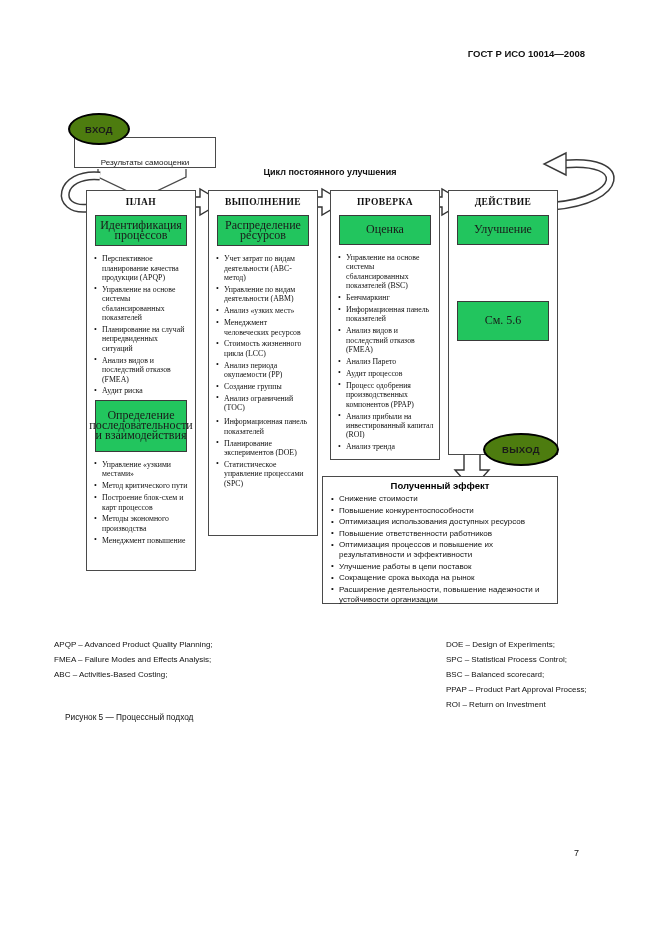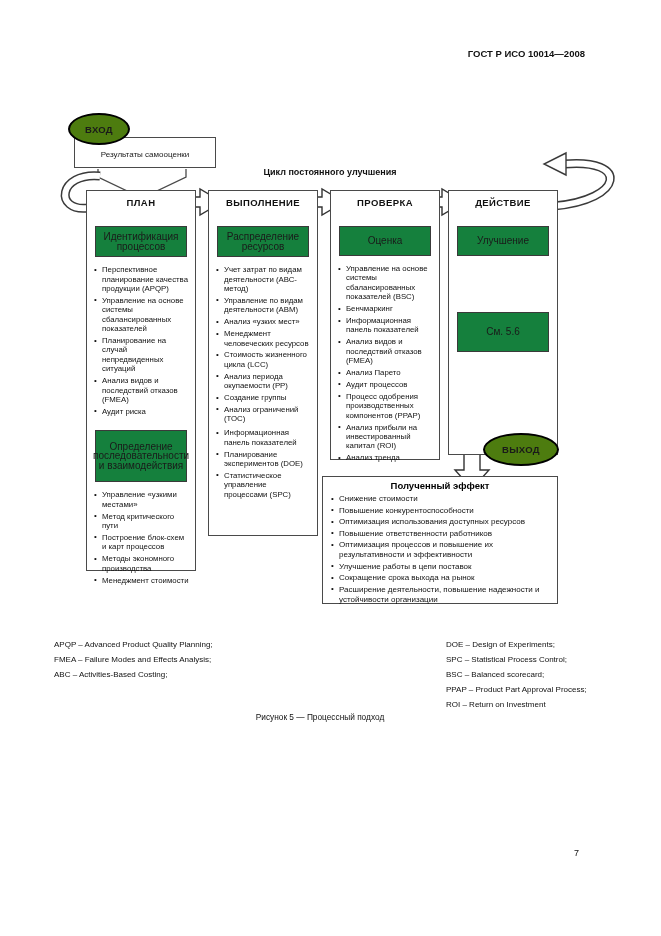--- a/index.html
+++ b/index.html
@@ -18,43 +18,43 @@
     position:absolute; border:2px solid #000; border-radius:50%;
     background:#4d7c0f; display:flex; align-items:center; justify-content:center;
     font-weight:bold; font-size:9.5px; z-index:6; letter-spacing:.3px;
   }
   .input-ellipse { left:68px; top:113px; width:62px; height:32px; }
   .output-ellipse { left:483px; top:433px; width:76px; height:33px; }
 
   .input-box {
     position:absolute; left:74px; top:137px; width:142px; height:31px;
     border:1.4px solid #4a4a4a; background:#fff; display:flex;
-    align-items:center; justify-content:center; font-size:8px; z-index:4;
+    align-items:flex-end; justify-content:center; font-size:8px; z-index:4;
     padding-top:4px;
   }
   .cycle-label {
     position:absolute; left:230px; top:167px; width:200px;
     text-align:center; font-weight:bold; font-size:9px; color:#111;
   }
 
   .col {
     position:absolute; border:1.3px solid #4a4a4a; background:#fff;
-    width:110px; padding:0 5px;
+    width:110px; padding:0 5px;font-family:Liberation Serif, serif;
   }
   .col-1 { left:86px;  top:190px; height:381px; }
   .col-2 { left:208px; top:190px; height:346px; }
   .col-3 { left:330px; top:190px; height:270px; }
   .col-4 { left:448px; top:190px; height:265px; }
   .col-title {
     text-align:center; font-weight:bold; font-size:9.5px; color:#111;
     padding:6px 0 4px 0; letter-spacing:.4px;
   }
   .sub-box {
-    border:1.2px solid #3a3a3a; background:#15803d; margin:14px 3px 6px 3px;
-    padding:5px 2px; text-align:center; font-size:10px; line-height:9.6px;
+    border:1.2px solid #3a3a3a; background:#22c55e; margin:4px 3px 6px 3px;
+    padding:5px 2px; text-align:center; font-size:12px; line-height:9.6px;
     display:flex; align-items:center; justify-content:center; min-height:30px;
   }
   .sub-box.tall { min-height:52px; padding:8px 2px; }
   .sub-box.see { min-height:40px; margin-top:56px; }
 
   ul.bullets { list-style:none; padding:2px 0 0 2px; }
   ul.bullets li {
     position:relative; padding-left:8px; font-size:7.8px; line-height:9.4px;
     margin-bottom:2.5px; color:#111;
   }
@@ -69,21 +69,21 @@
 
   .legend { position:absolute; top:637px; font-size:8px; color:#111; }
   .legend ul { list-style:none; }
   .legend li { line-height:15px; white-space:nowrap; }
   .legend-1 { left:54px; }
   .legend-2 { left:257px; }
   .legend-3 { left:406px;margin-left:40px; }
 
   .caption {
     position:absolute; left:65px; top:712px; width:510px;
-    text-align:center; font-size:8.3px; color:#111;
+    text-align:left; font-size:8.3px; color:#111;
   }
   .page-number { position:absolute; left:574px; top:848px; font-size:9px; color:#111; }
 </style>
 </head>
 <body>
 
 <div class="page">
 
   <div class="doc-header">ГОСТ Р ИСО 10014—2008</div>
 
@@ -128,21 +128,21 @@
         <li>Планирование на случай непредвиденных ситуаций</li>
         <li>Анализ видов и последствий отказов (FMEA)</li>
         <li>Аудит риска</li>
       </ul>
     <div class="sub-box tall">Определение последовательности и взаимодействия</div>
     <ul class="bullets">
         <li>Управление «узкими местами»</li>
         <li>Метод критического пути</li>
         <li>Построение блок-схем и карт процессов</li>
         <li>Методы экономного производства</li>
-        <li>Менеджмент стоимости</li>
+        <li>Менеджмент повышение</li>
       </ul>
   </div>
 
   <div class="col col-2">
     <div class="col-title">ВЫПОЛНЕНИЕ</div>
     <div class="sub-box">Распределение ресурсов</div>
     <ul class="bullets">
         <li>Учет затрат по видам деятельности (АВС-метод)</li>
         <li>Управление по видам деятельности (АВМ)</li>
         <li>Анализ «узких мест»</li>

